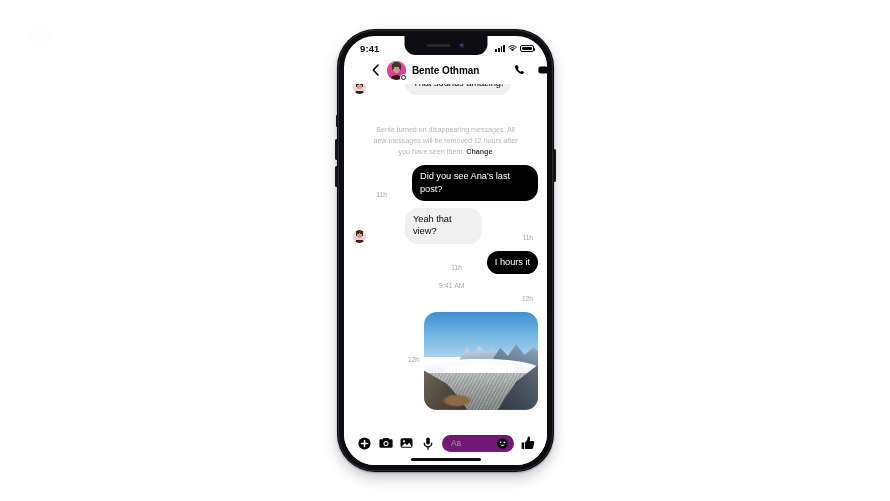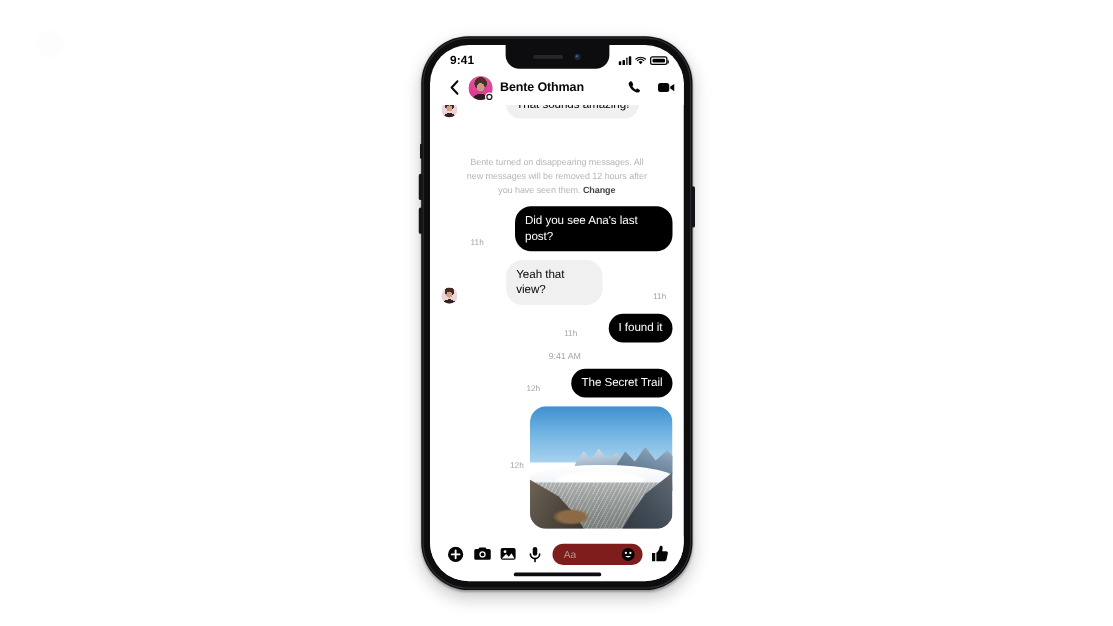--- a/index.html
+++ b/index.html
@@ -76,21 +76,21 @@
   .bars i:nth-child(3){height:5.4px}
   .bars i:nth-child(4){height:7px}
   .wifi { width: 9px; height: 7px; position: relative; }
   .wifi svg { display:block; }
   .batt { width: 14px; height: 7px; border: 1px solid #000; border-radius: 2px; position: relative; }
   .batt::after { content:""; position:absolute; right:-2.4px; top:2px; width:1.4px; height:3px; background:#000; border-radius:0 1px 1px 0; }
   .batt i { position:absolute; left:1px; top:1px; bottom:1px; right:1px; background:#000; border-radius:1px; display:block; }
 
   
   .chat-header {
-    position: absolute; left: 4px; top: 20px; width: 100%; height: 28px;
+    position: absolute; left: 16px; top: 20px; width: 100%; height: 28px;
     background: #ffffff;
     display: flex; align-items: center;
     padding: 0 11px 0 9px;
     z-index: 15;
   }
   .hdr-back { width: 13px; height: 18px; display:flex; align-items:center; justify-content:center; cursor:pointer; }
   .avatar {
     width: 19px; height: 19px; border-radius: 50%;
     margin-left: 5px; position: relative; flex: 0 0 auto;
     background: #e2579f; overflow: visible;
@@ -202,21 +202,21 @@
 
   
   .composer {
     position: absolute; left: 0; right: 0; bottom: 0; height: 36px;
     display: flex; align-items: center; gap: 0;
     padding: 0 10px 8px;
     background: #ffffff;
   }
   .comp-ic { width: 21px; height: 21px; display:flex; align-items:center; justify-content:center; cursor:pointer; flex:0 0 auto; }
   .input-pill {
-    flex: 1 1 auto; height: 17px; background: #7f1d1d; border-radius: 10px;
+    flex: 1 1 auto; height: 17px; background: #701a75; border-radius: 10px;
     display: flex; align-items: center; justify-content: space-between;
     padding: 0 6px 0 9px; margin: 0 4px;
   }
   .input-pill .ph { font-size: 8.2px; color: #a0a0a0; }
   .emoji-btn { width: 11px; height: 11px; cursor: pointer; display:flex; }
   .thumb-btn { width: 19px; height: 21px; display:flex; align-items:center; justify-content:center; cursor:pointer; flex:0 0 auto; }
 
   .home-ind {
     position: absolute; left: 50%; bottom: 4px; transform: translateX(-50%);
     width: 70px; height: 3px; border-radius: 2px; background: #0d0d0f;
@@ -311,28 +311,27 @@
         </div>
 
         <div class="row in">
           <div class="sm-avatar"></div>
           <div class="bubble in">Yeah that view?</div>
           <span class="ts">11h</span>
         </div>
 
         <div class="row out">
           <span class="ts">11h</span>
-          <div class="bubble out">I found it</div>
+          <div class="bubble out">I hours it</div>
         </div>
 
         <div class="divider-time">9:41 AM</div>
 
         <div class="row out">
           <span class="ts">12h</span>
-          <div class="bubble out">The Secret Trail</div>
         </div>
 
         <div class="photo-wrap">
           <span class="ts">12h</span>
           <div class="photo">
             <div class="sky"></div>
             <div class="peakL"></div>
             <div class="peakM"></div>
             <div class="peakR"></div>
             <div class="cloud"></div>

